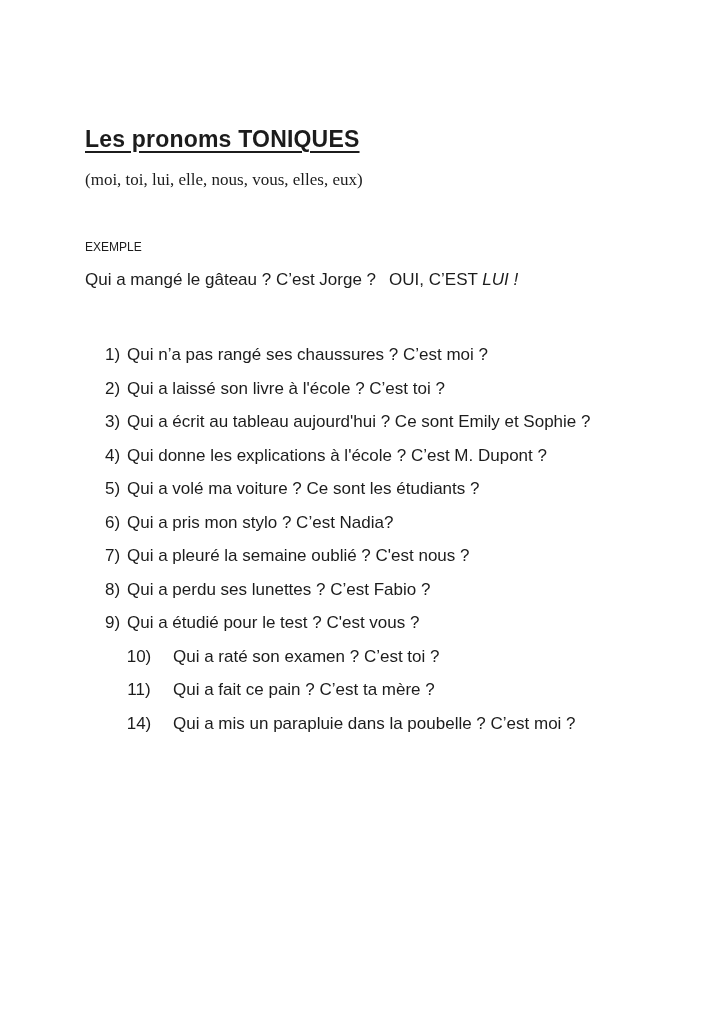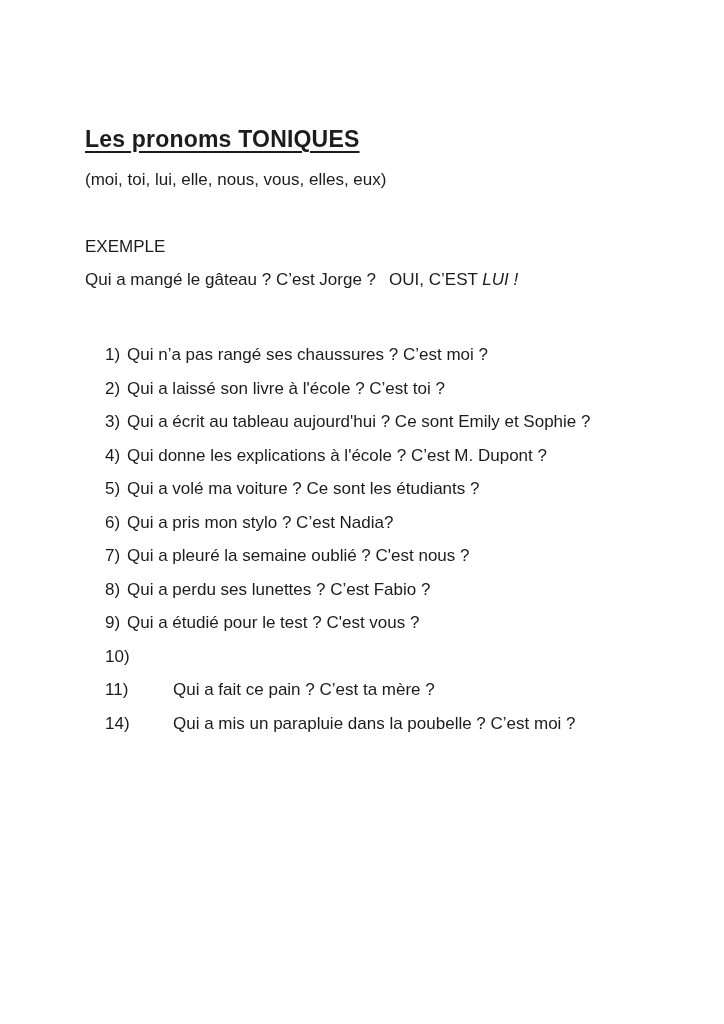--- a/index.html
+++ b/index.html
@@ -23,24 +23,25 @@
     font-weight: bold;
     line-height: 30px;
     text-decoration: underline;
     text-underline-offset: 4px;
     letter-spacing: 0.2px;
   }
   .doc-subtitle {
     margin: 14px 8px 0 85px;
     font-size: 17px;
     line-height: 24px;
+    font-family: Liberation Serif, serif;
   }
   .example-label {
     margin: 43px 0 0 85px;
-    font-size: 17px;
+    font-size: 12px;
     line-height: 24px;
   }
   .example-sentence {
     margin: 9px 0 0 85px;
     font-size: 17px;
     line-height: 24px;
     white-space: nowrap;
   }
   .example-answer {
     margin-left: 13px;
@@ -62,20 +63,21 @@
     display: flex;
     align-items: flex-start;
     line-height: 33.5px;
   }
   .q-num {
     flex: none;
     width: 22px;
   }
   .q-row.tabbed .q-num {
     width: 68px;
+    text-align: center;
   }
   .q-text {
     flex: 1 1 auto;
   }
 </style>
 </head>
 <body>
 
 <div class="page">
 
@@ -129,20 +131,21 @@
       <span class="q-text">Qui a perdu ses lunettes ? C’est Fabio ?</span>
     </div>
 
     <div class="q-row">
       <span class="q-num">9)</span>
       <span class="q-text">Qui a étudié pour le test ? C'est vous ?</span>
     </div>
 
     <div class="q-row tabbed">
       <span class="q-num">10)</span>
+      <span class="q-text">Qui a raté son examen ? C’est toi ?</span>
     </div>
 
     <div class="q-row tabbed">
       <span class="q-num">11)</span>
       <span class="q-text">Qui a fait ce pain ? C’est ta mère ?</span>
     </div>
 
 
 
     <div class="q-row tabbed">

